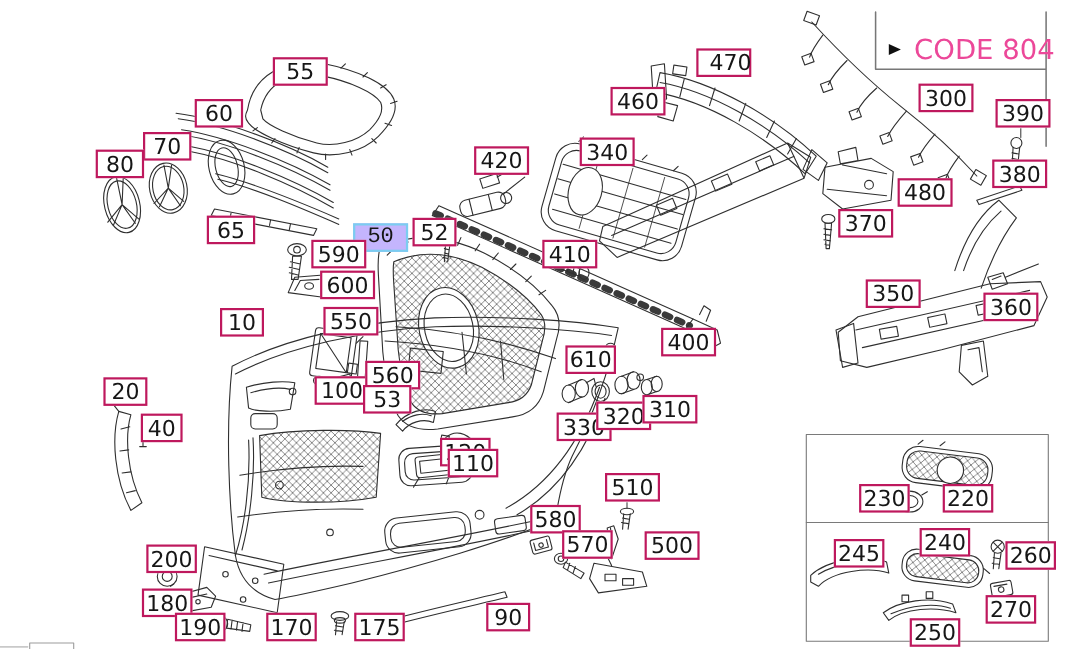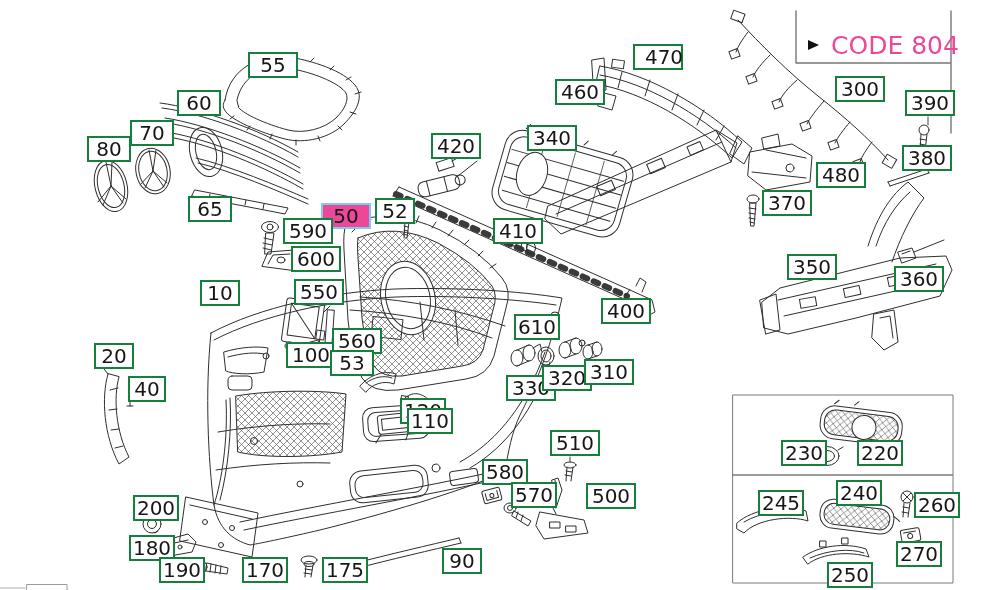--- a/index.html
+++ b/index.html
@@ -1,24 +1,24 @@
 <!DOCTYPE html>
 <html><head>
 <meta charset="utf-8">
 <style>
   html,body{margin:0;padding:0;background:#fff;}
   #stage{position:relative;width:990px;height:590px;background:#fff;overflow:hidden;
          font-family:"DejaVu Sans","Liberation Sans",sans-serif;}
   #art{position:absolute;left:0;top:0;}
   #labels-layer{position:absolute;left:0;top:0;width:990px;height:590px;pointer-events:none;}
   .part-label{position:absolute;box-sizing:border-box;height:26px;
-    border:2px solid #15803d;background:#fff;color:#161616;
+    border:2px solid #be185d;background:#fff;color:#161616;
     font-size:20px;line-height:22px;display:flex;align-items:center;justify-content:center;
     pointer-events:auto;cursor:pointer;}
-  .part-label.highlight{background:#ec4899;border-color:#7bcdf0;}
+  .part-label.highlight{background:#c4b5fd;border-color:#7bcdf0;font-family:Liberation Mono, monospace;}
   #code-callout{position:absolute;left:802px;top:31px;width:148px;height:28px;
     display:flex;align-items:center;gap:12px;color:#ec4899;}
   #code-callout .arrow-line{display:inline-block;width:24px;height:2px;background:#8a8a8a;}
   #code-callout .arrow-head{display:inline-block;width:0;height:0;margin-left:-6px;
     border-left:11px solid #101010;border-top:5px solid transparent;border-bottom:5px solid transparent;}
   #code-callout .code-text{font-size:25px;white-space:nowrap;}
 </style>
 </head>
 <body>
 

